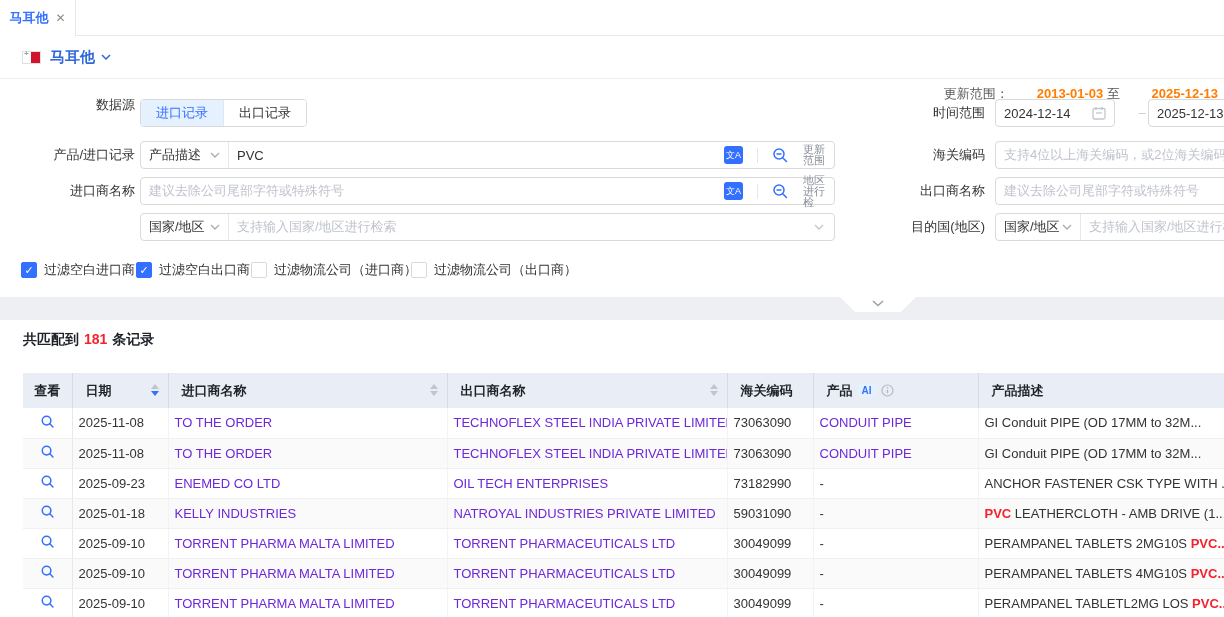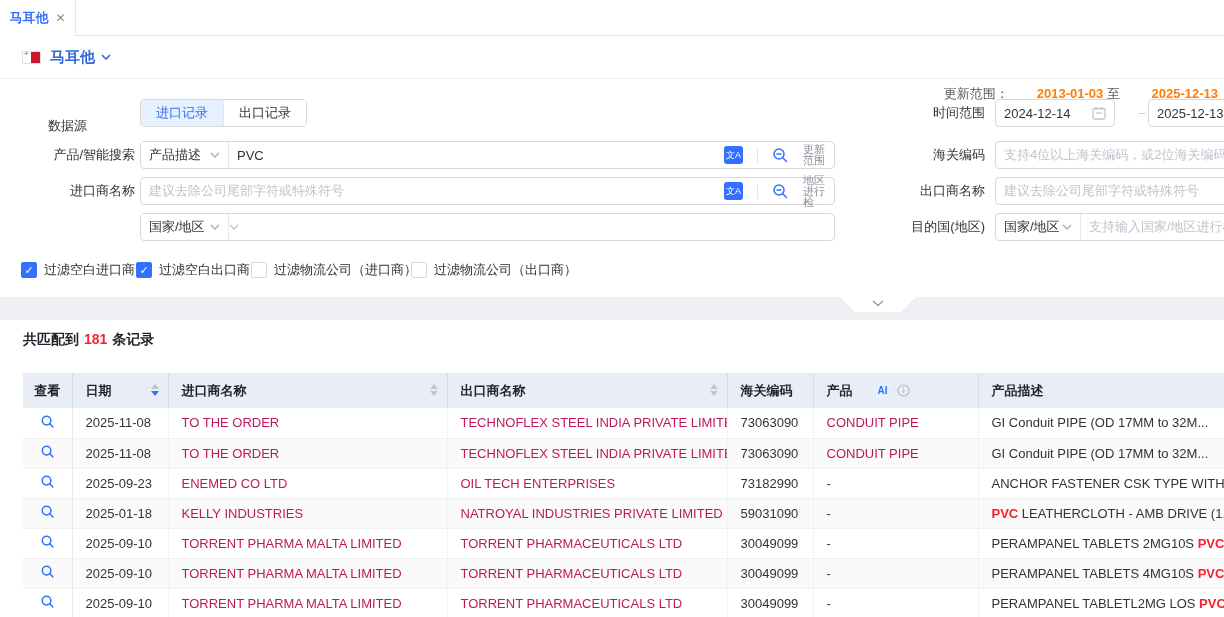--- a/index.html
+++ b/index.html
@@ -52,33 +52,33 @@
   .collapse-tab { position:absolute; top:297px; left:840px; width:76px; height:15px; background:#fff;
     clip-path:polygon(0 0,100% 0,80% 100%,20% 100%); display:flex; align-items:flex-start; justify-content:center; cursor:pointer; }
   
   .results { position:absolute; top:320px; left:0; right:0; height:297px; background:#fff; }
   .summary { position:absolute; top:11px; left:23px; font-size:14px; font-weight:bold; color:#1f2329;text-align:right; }
   .summary .cnt { color:#f5222d; margin:0 5px; }
   table.grid { position:absolute; top:53px; left:23px; border-collapse:collapse; table-layout:fixed; width:1290px; }
   .grid th { height:35px; background:#e9eef6; font-size:13px; font-weight:bold; color:#1f2329; text-align:left;
     padding:0 0 0 13px; border-right:1px solid #d5dbe8; position:relative; white-space:nowrap; }
   .grid th.center { text-align:center; padding:0; }
-  .grid td { height:30px; font-size:13px; padding:0 8px 0 13px; border-right:1px solid #f2f3f5; border-bottom:1px solid #f0f0f0; white-space:nowrap; overflow:hidden; }
+  .grid td { height:30px; font-size:13px; padding:0 8px 0 6px; border-right:1px solid #f2f3f5; border-bottom:1px solid #f0f0f0; white-space:nowrap; overflow:hidden; }
   .grid tr.alt td { background:#fafafa; }
   .grid td.c-view { text-align:center; padding:0; background:#fff; border-right:1px solid #e8e8e8; box-shadow:6px 0 6px -5px rgba(31,35,41,.10); cursor:pointer; }
   .col-view{width:49px;} .col-date{width:96px;} .col-imp{width:279px;} .col-exp{width:280px;}
   .col-hs{width:86px;} .col-prod{width:165px;} .col-desc{width:335px;}
-  .link { color:#be185d; cursor:pointer;margin-top:48px; }
+  .link { color:#6d28d9; cursor:pointer;margin-top:48px; }
   .hl { color:#f5222d; font-weight:bold; }
   .sorter { position:absolute; right:9px; top:50%; margin-top:-7px; display:flex; flex-direction:column; gap:2px; cursor:pointer; }
   .car { width:0; height:0; border-left:4px solid transparent; border-right:4px solid transparent; }
   .car.up { border-bottom:5px solid #c0c4cc; }
   .car.down { border-top:5px solid #c0c4cc; }
   .car.down.active { border-top-color:#3370ff; }
-  .ai-badge { display:inline-block; background:#e6f1ff; color:#3370ff; font-size:10px; font-weight:bold; border-radius:3px; padding:1px 4px; margin-left:21px; vertical-align:1px; }
+  .ai-badge { display:inline-block; background:#e6f1ff; color:#3370ff; font-size:10px; font-weight:bold; border-radius:3px; padding:1px 4px; margin-left:5px; vertical-align:1px; }
   .info-ico { display:inline-block; margin-left:5px; vertical-align:-2px; }
   .cal-ico { flex:none; margin-left:auto; }
 </style>
 </head>
 <body>
 
 <div id="app">
 
   <div class="tabbar">
     <div class="tab-active">
@@ -96,21 +96,21 @@
   </div>
 
   <div class="filter-panel">
 
     <div class="update-range">
       <span>更新范围：</span><b>2013-01-03</b>
       <span>至</span>
       <b>2025-12-13</b>
     </div>
 
-    <div class="f-label lab-left" style="top:32px;text-align:center;">数据源</div>
+    <div class="f-label lab-left" style="top:11px;">数据源</div>
     <div class="ctrl seg">
       <div class="seg-btn sel">进口记录</div>
       <div class="seg-div"></div>
       <div class="seg-btn">出口记录</div>
     </div>
 
     <div class="f-label lab-right" style="top:19px;">时间范围</div>
     <div class="ctrl" style="left:995px; top:19px; width:120px;">
       <span class="inp">2024-12-14</span>
       <svg class="cal-ico" style="margin-right:8px;" width="14" height="14" viewBox="0 0 14 14">
@@ -118,21 +118,21 @@
           <line x1="4" y1="1" x2="4" y2="4" stroke="#c2c6ce" stroke-width="1.3"></line>
           <line x1="10" y1="1" x2="10" y2="4" stroke="#c2c6ce" stroke-width="1.3"></line>
           <line x1="4" y1="7" x2="10" y2="7" stroke="#c2c6ce" stroke-width="1.3"></line>
         </svg>
     </div>
     <div class="dash">–</div>
     <div class="ctrl" style="left:1148px; top:19px; width:140px;">
       <span class="inp">2025-12-13</span>
     </div>
 
-    <div class="f-label lab-left" style="top:61px;">产品/智能搜索</div>
+    <div class="f-label lab-left" style="top:61px;">产品/进口记录</div>
     <div class="ctrl" style="left:140px; top:61px; width:695px;">
       <div class="sel-part">
         <span>产品描述</span>
         <svg class="chev" viewBox="0 0 10 6">
             <polyline points="1,1 5,5 9,1" fill="none" stroke="#a8adb8" stroke-width="1.4"></polyline>
           </svg>
       </div>
       <span class="inp grow">PVC</span>
       <div class="suffix">
         <span class="trans-ico">文A</span>
@@ -171,20 +171,21 @@
       <span class="inp ph">建议去除公司尾部字符或特殊符号</span>
     </div>
 
     <div class="ctrl" style="left:140px; top:133px; width:695px;">
       <div class="sel-part">
         <span>国家/地区</span>
         <svg class="chev" viewBox="0 0 10 6">
             <polyline points="1,1 5,5 9,1" fill="none" stroke="#a8adb8" stroke-width="1.4"></polyline>
           </svg>
       </div>
+      <span class="inp ph grow">支持输入国家/地区进行检索</span>
       <svg class="chev" style="margin-right:10px;" viewBox="0 0 10 6">
           <polyline points="1,1 5,5 9,1" fill="none" stroke="#c2c6ce" stroke-width="1.4"></polyline>
         </svg>
     </div>
 
     <div class="f-label lab-right" style="top:133px;">目的国(地区)</div>
     <div class="ctrl" style="left:995px; top:133px; width:330px;">
       <div class="sel-part" style="width:85px;">
         <span>国家/地区</span>
         <svg class="chev" viewBox="0 0 10 6">

